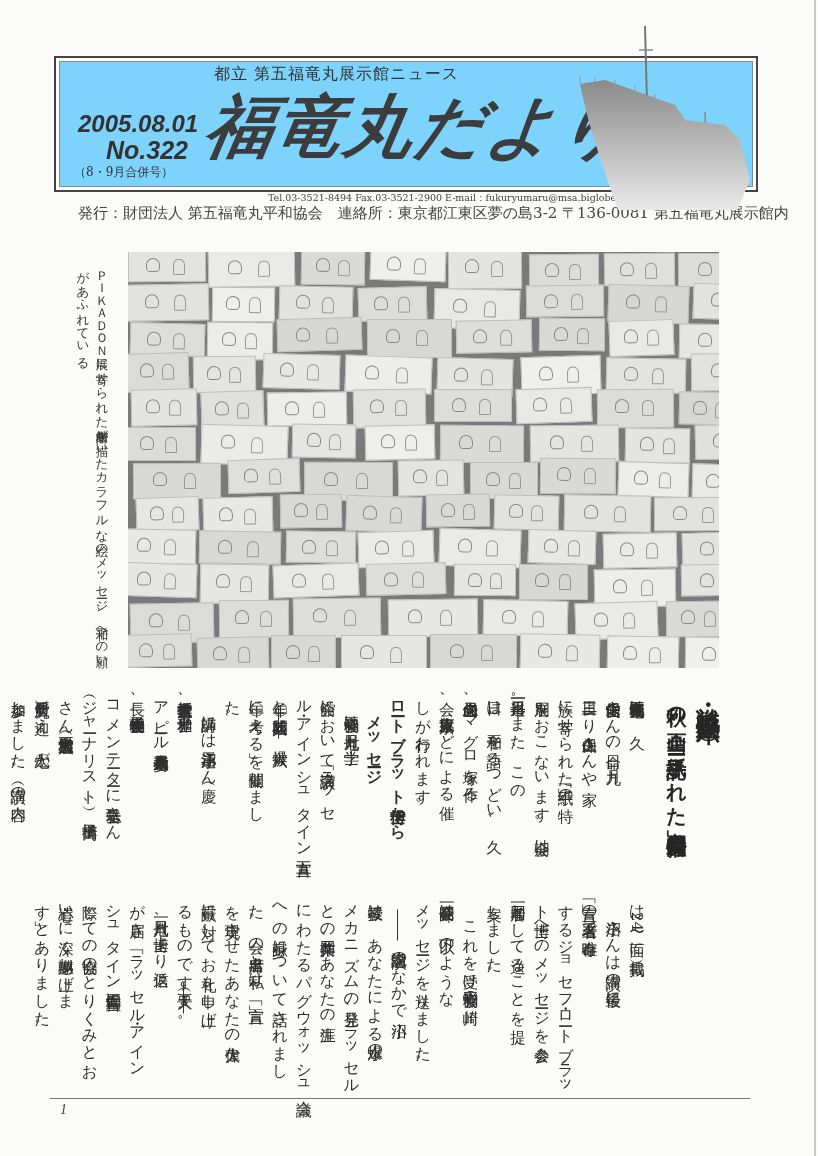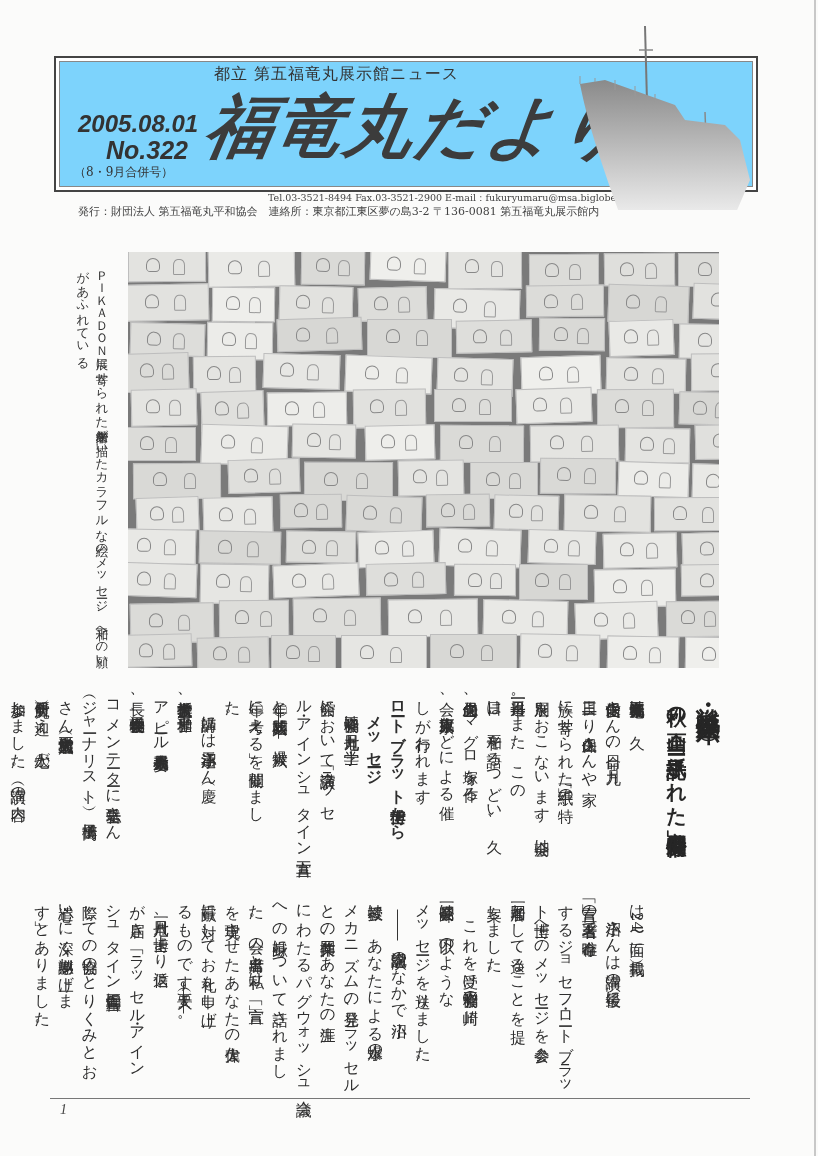--- a/index.html
+++ b/index.html
@@ -12,21 +12,21 @@
   .masthead {
     position: absolute; left: 54px; top: 56px; width: 704px; height: 136px;
     border: 2px solid #444; box-sizing: border-box; background: #7dd3fc;
     box-shadow: inset 0 0 0 3px #fff, inset 0 0 0 4px #888;
   }
   .mh-sub { position: absolute; left: 158px; top: 6px; font-size: 16px; letter-spacing: 1px; color: #333; }
   .mh-date { position: absolute; left: 22px; top: 52px; font-family: "Liberation Sans", sans-serif; font-style: italic; font-weight: bold; font-size: 24px; color: #333; }
   .mh-no { position: absolute; left: 18px; top: 78px; font-family: "Liberation Sans", sans-serif; font-style: italic; font-weight: bold; font-size: 25px; color: #333; margin-left: 32px; }
   .mh-issue { position: absolute; left: 18px; top: 106px; font-size: 12px; color: #333; }
   .mh-title { position: absolute; left: 150px; top: 24px; font-size: 68px; font-style: italic; font-weight: bold; color: #3c3c3c; letter-spacing: 2px; transform: skewX(-10deg); font-family: "DejaVu Serif", serif; }
-  .mh-pub { position: absolute; left: 22px; top: 128px; font-size: 11px; color: #444; white-space: nowrap; margin-top: 18px; }
+  .mh-pub { position: absolute; left: 22px; top: 128px; font-size: 15px; color: #444; white-space: nowrap; margin-top: 18px; }
   .mh-contact { position: absolute; left: 212px; top: 134px; font-size: 9.5px; color: #444; white-space: nowrap; }
   .ship {
     position: absolute; left: 575px; top: 10px; width: 190px; height: 200px; pointer-events: none;
   }
   
   .photo {
     position: absolute; left: 128px; top: 252px; width: 591px; height: 416px;
     background: #7a7a7a; overflow: hidden;
   }
   .card { position: absolute; background: #e9e9e6; border: 1px solid #bdbdbd; box-sizing: border-box; }

